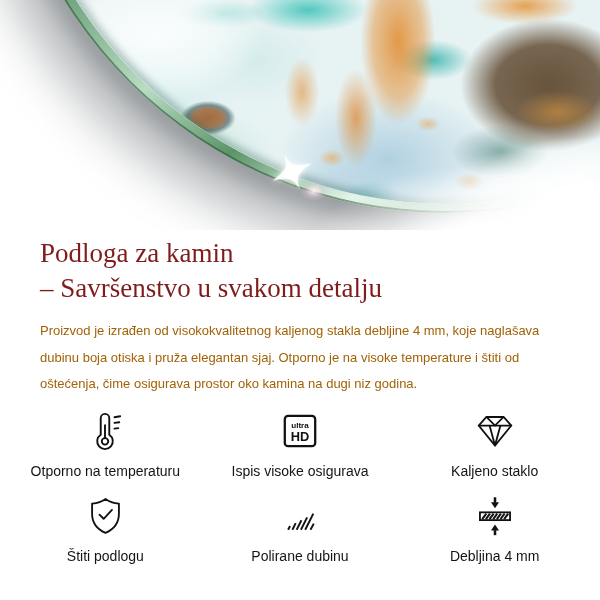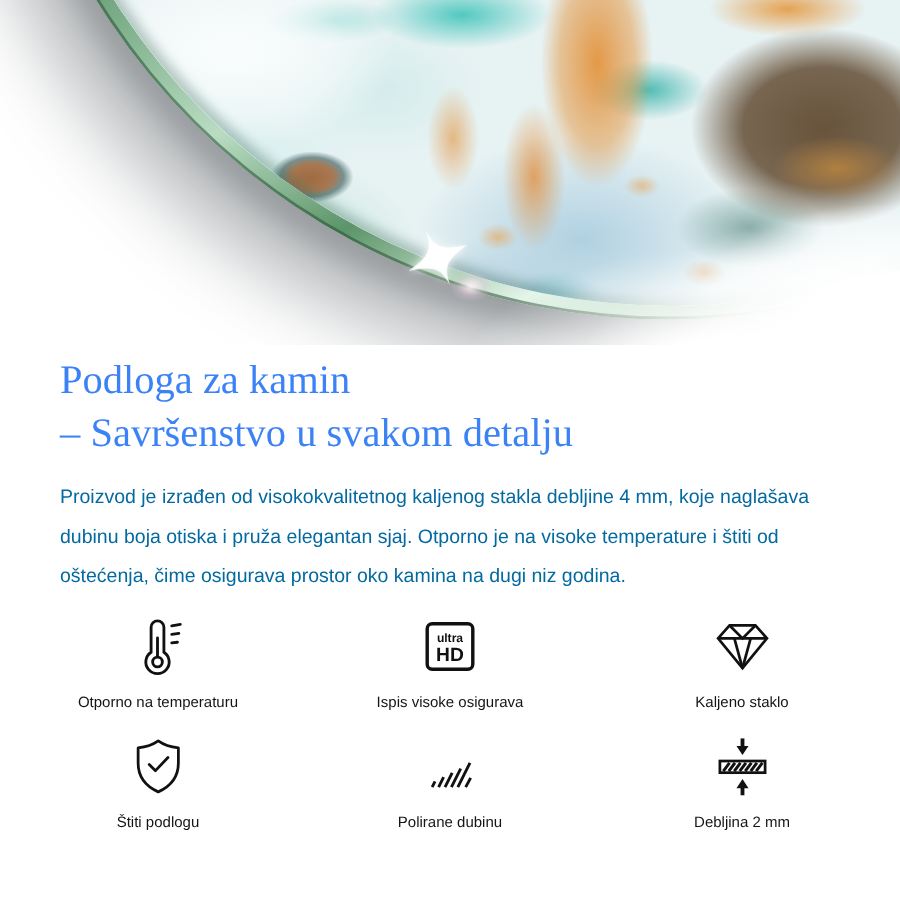--- a/index.html
+++ b/index.html
@@ -45,28 +45,28 @@
       radial-gradient(ellipse 260px 130px at 490px 258px, #fff 25%, rgba(255,255,255,0) 72%),
       radial-gradient(ellipse 200px 120px at 598px 225px, #fff 35%, rgba(255,255,255,0) 75%);}
   .sparkle{position:absolute;left:271px;top:151px;width:42px;height:42px;
     transform:rotate(-24deg) scaleX(1.35);filter:drop-shadow(0 0 3px rgba(255,255,255,0.95));}
   .glint{position:absolute;left:300px;top:181px;width:28px;height:20px;border-radius:50%;
     background:radial-gradient(ellipse at center, rgba(255,242,246,0.95) 0%, rgba(226,198,218,0.35) 45%, rgba(226,198,218,0) 72%);}
 
   
   .content{padding:0 40px;}
   .title{font-family:"Liberation Serif","DejaVu Serif",serif;font-weight:400;
-    font-size:27px;line-height:35px;color:#3b82f6;margin:6px 0 0;}
-  .desc{font-size:13px;line-height:26.5px;color:#0369a1;margin:12px 0 0;max-width:552px;}
+    font-size:27px;line-height:35px;color:#7f1d1d;margin:6px 0 0;}
+  .desc{font-size:13px;line-height:26.5px;color:#a16207;margin:12px 0 0;max-width:552px;}
 
   
   .features{display:grid;grid-template-columns:repeat(3,1fr);row-gap:14px;margin:10px 8px 0;}
   .feature{display:flex;flex-direction:column;align-items:center;text-align:center;}
   .icon-box{height:46px;display:flex;align-items:center;justify-content:center;}
-  .feature-label{margin-top:9px;font-size:10px;color:#151515;white-space:nowrap;}
+  .feature-label{margin-top:9px;font-size:14px;color:#151515;white-space:nowrap;}
   .ico{stroke:#111;fill:none;stroke-width:2;}
   .ico .fillit{fill:#111;stroke:none;}
   .ico text{fill:#111;stroke:none;font-family:"Liberation Sans",sans-serif;font-weight:bold;}
 </style>
 </head>
 <body>
 
 <div class="hero">
   <div class="disc-shadow"></div>
   <div class="glass-rim"></div>
@@ -163,16 +163,16 @@
         <line x1="10" y1="26.4" x2="14.5" y2="20.4" stroke-width="2.2"></line>
         <line x1="14" y1="26.4" x2="18.5" y2="20.4" stroke-width="2.2"></line>
         <line x1="18" y1="26.4" x2="22.5" y2="20.4" stroke-width="2.2"></line>
         <line x1="22" y1="26.4" x2="26.5" y2="20.4" stroke-width="2.2"></line>
         <line x1="26" y1="26.4" x2="30.5" y2="20.4" stroke-width="2.2"></line>
         <line x1="30" y1="26.4" x2="34.5" y2="20.4" stroke-width="2.2"></line>
         <line x1="20" y1="44" x2="20" y2="38.5" stroke-width="2.8"></line>
         <path class="fillit" d="M15.6,38.8 L24.4,38.8 L20,32.2 Z"></path>
       </svg>
     </div>
-    <span class="feature-label">Debljina 2 mm</span>
+    <span class="feature-label">Debljina 4 mm</span>
   </div>
 
 </div>
 
 </body></html>

